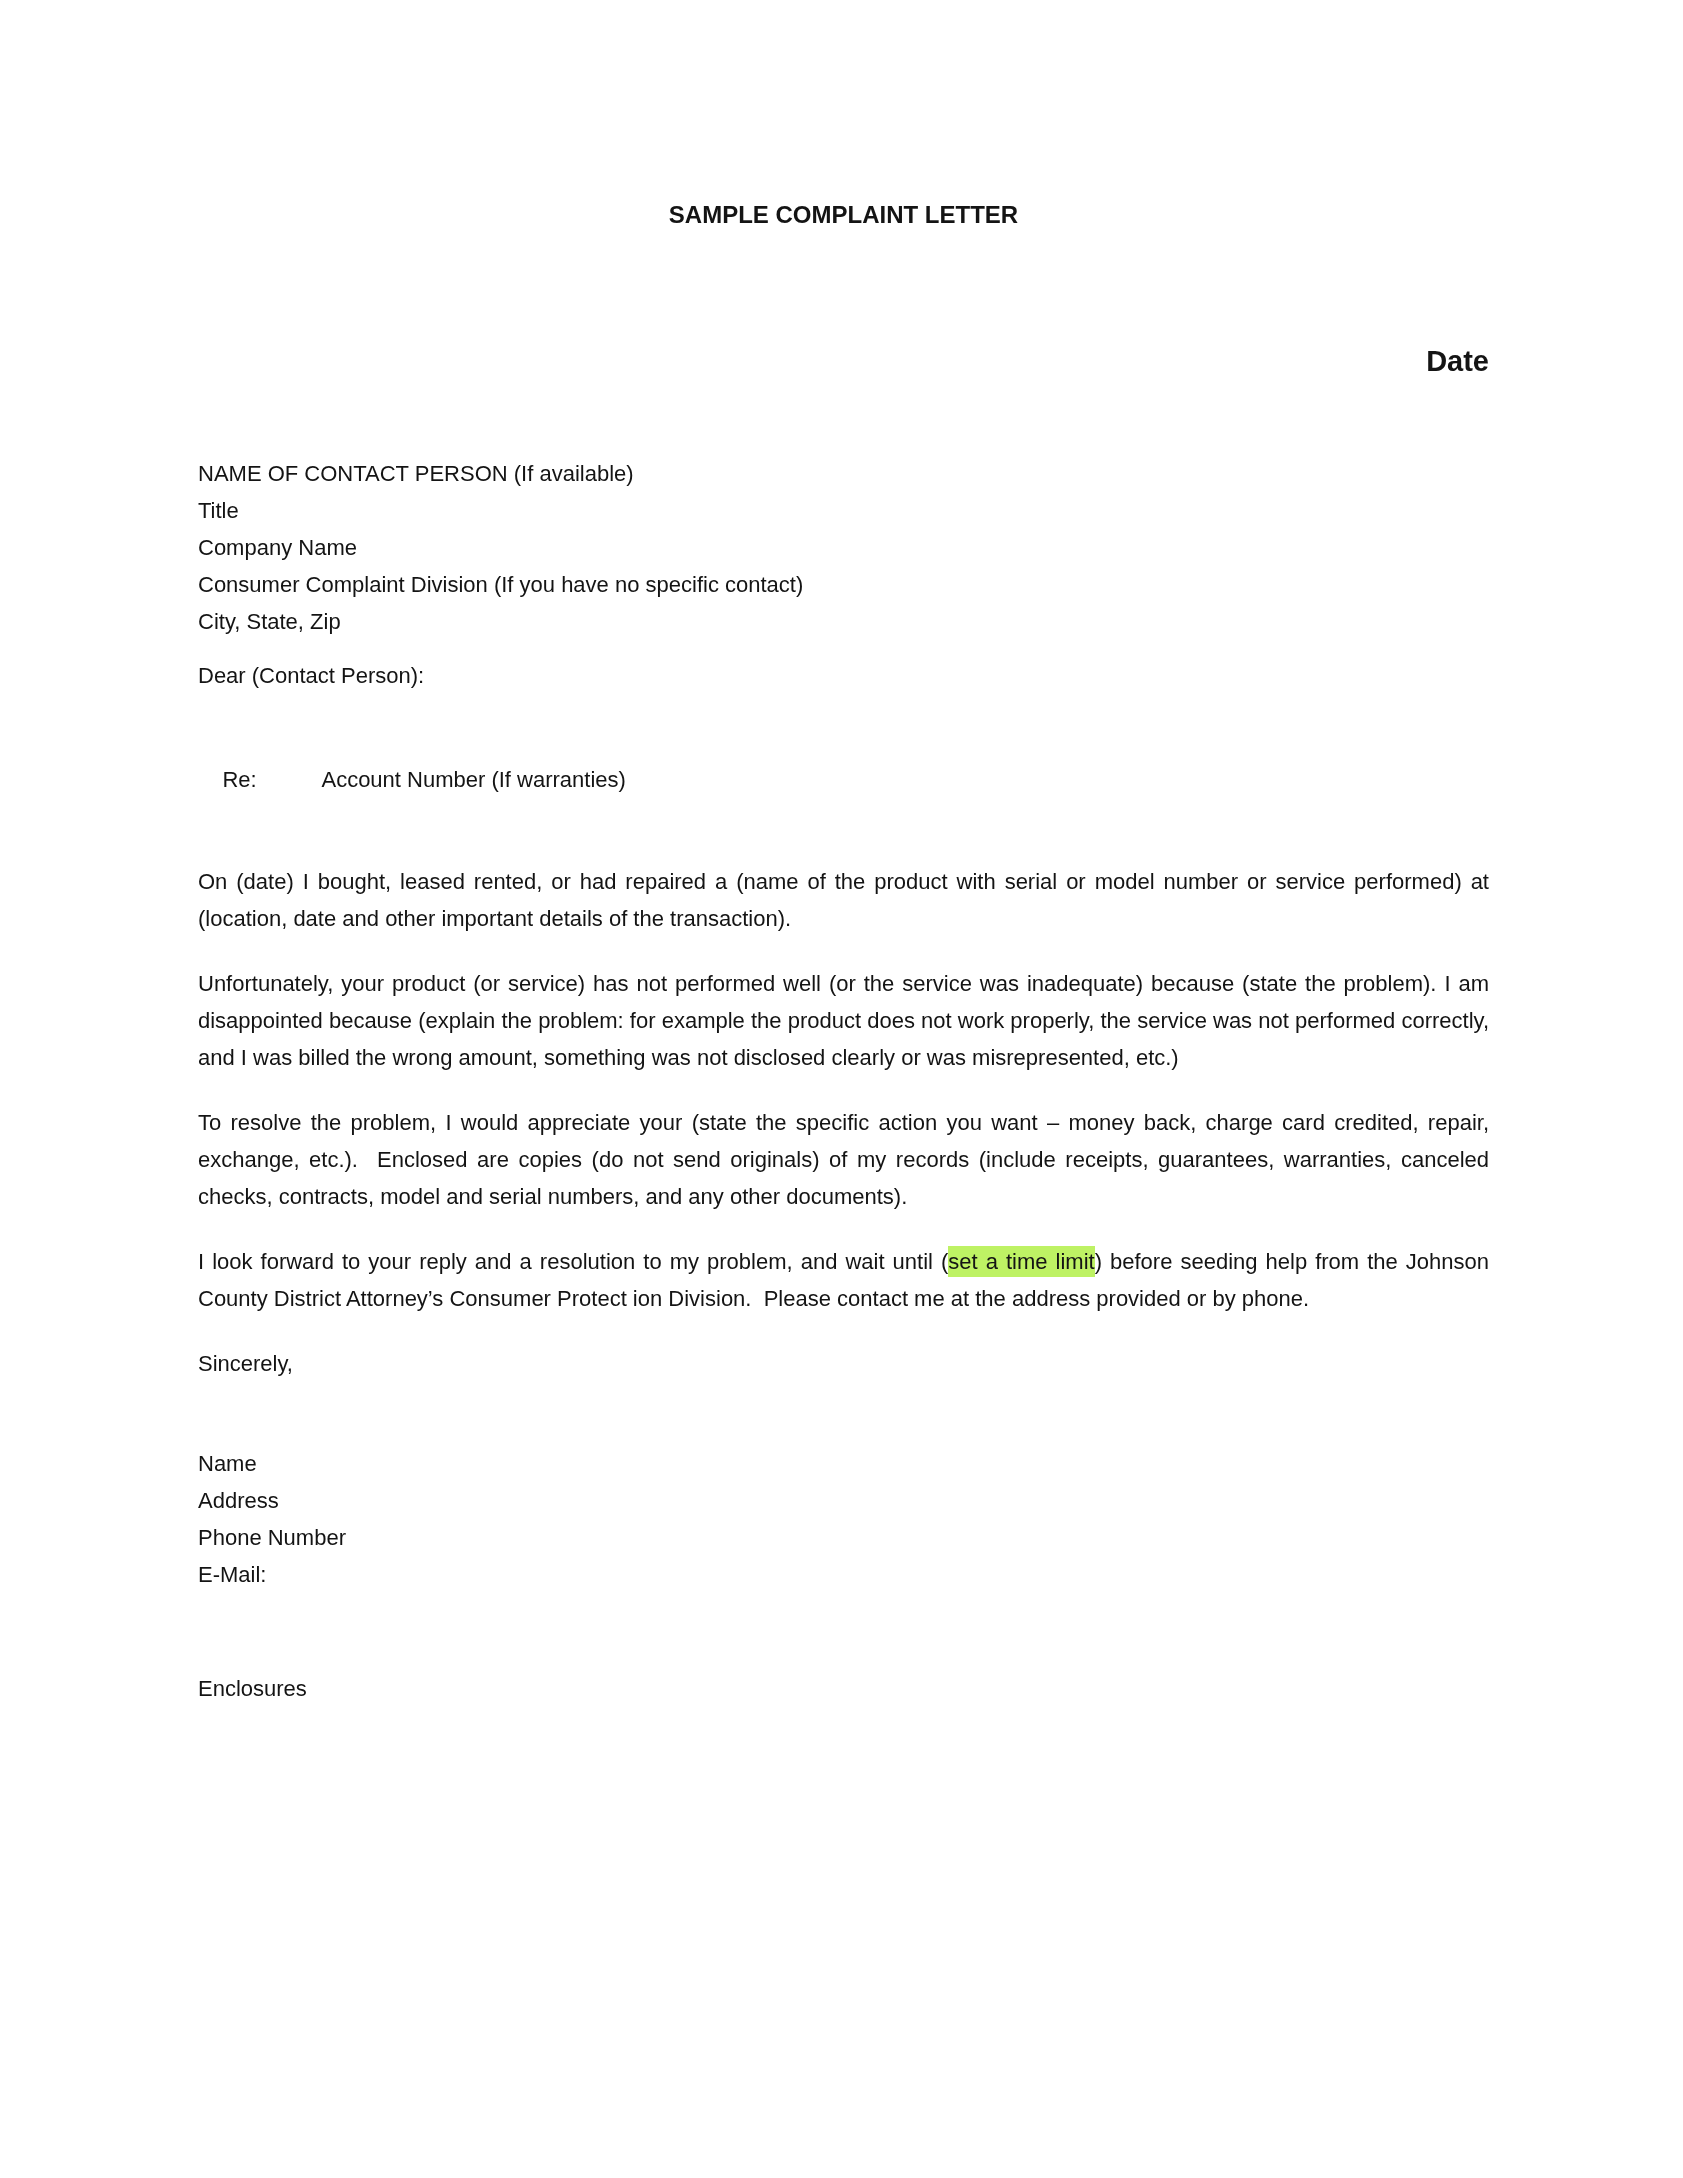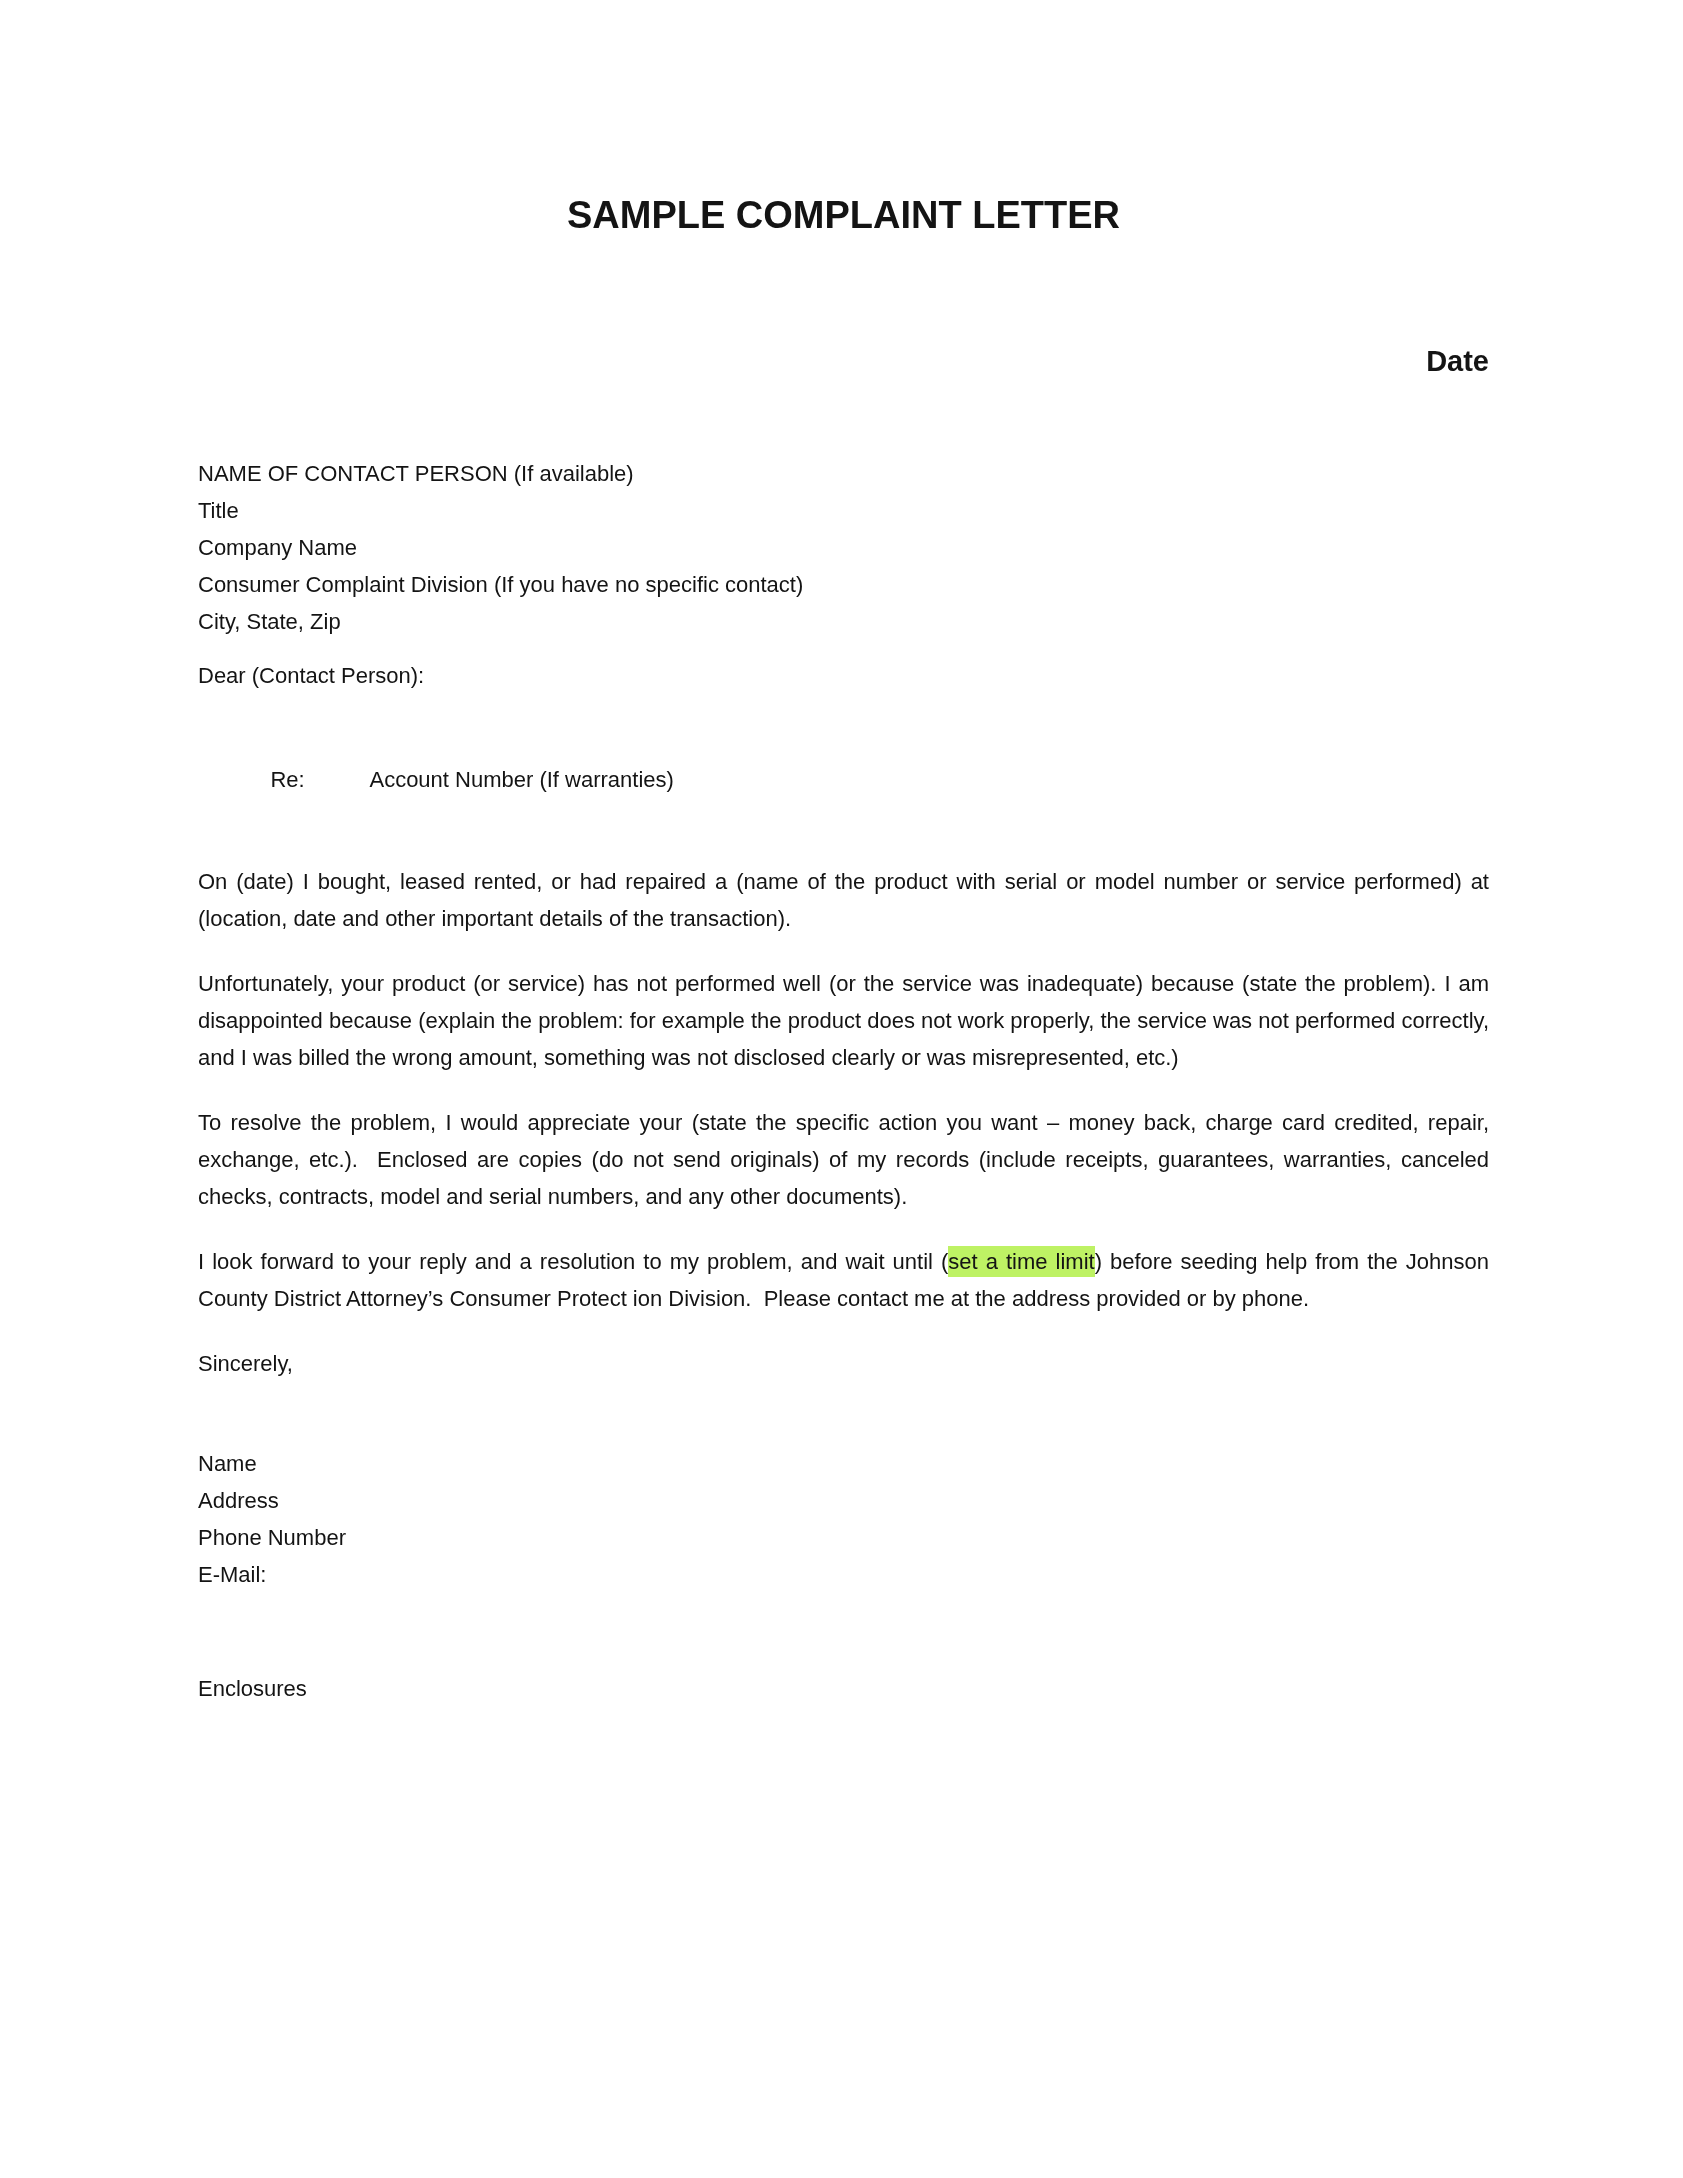--- a/index.html
+++ b/index.html
@@ -15,21 +15,21 @@
     box-sizing: border-box;
     padding: 198px 194px 0 198px;
     font-family: "Liberation Sans", "DejaVu Sans", sans-serif;
     color: #141414;
     font-size: 22px;
     line-height: 37px;
   }
   .doc-title {
     text-align: center;
     font-weight: bold;
-    font-size: 38px;
+    font-size: 24px;
     line-height: 34px;
     letter-spacing: 0px;
   }
   .date-line {
     margin-top: 111px;
     text-align: right;
     font-weight: bold;
     font-size: 29px;
     line-height: 37px;
   }
@@ -42,21 +42,20 @@
   }
   .salutation {
     margin-top: 17px;
   }
   .reference-line {
     margin-top: 30px;
   }
   .ref-label {
     display: inline-block;
     width: 99px;
-    margin-left: 48px;
   }
   .para {
     margin-top: 28px;
     text-align: justify;
     white-space: pre-wrap;
   }
   .hl {
     background: #bef264;
     padding: 3px 0;
   }

